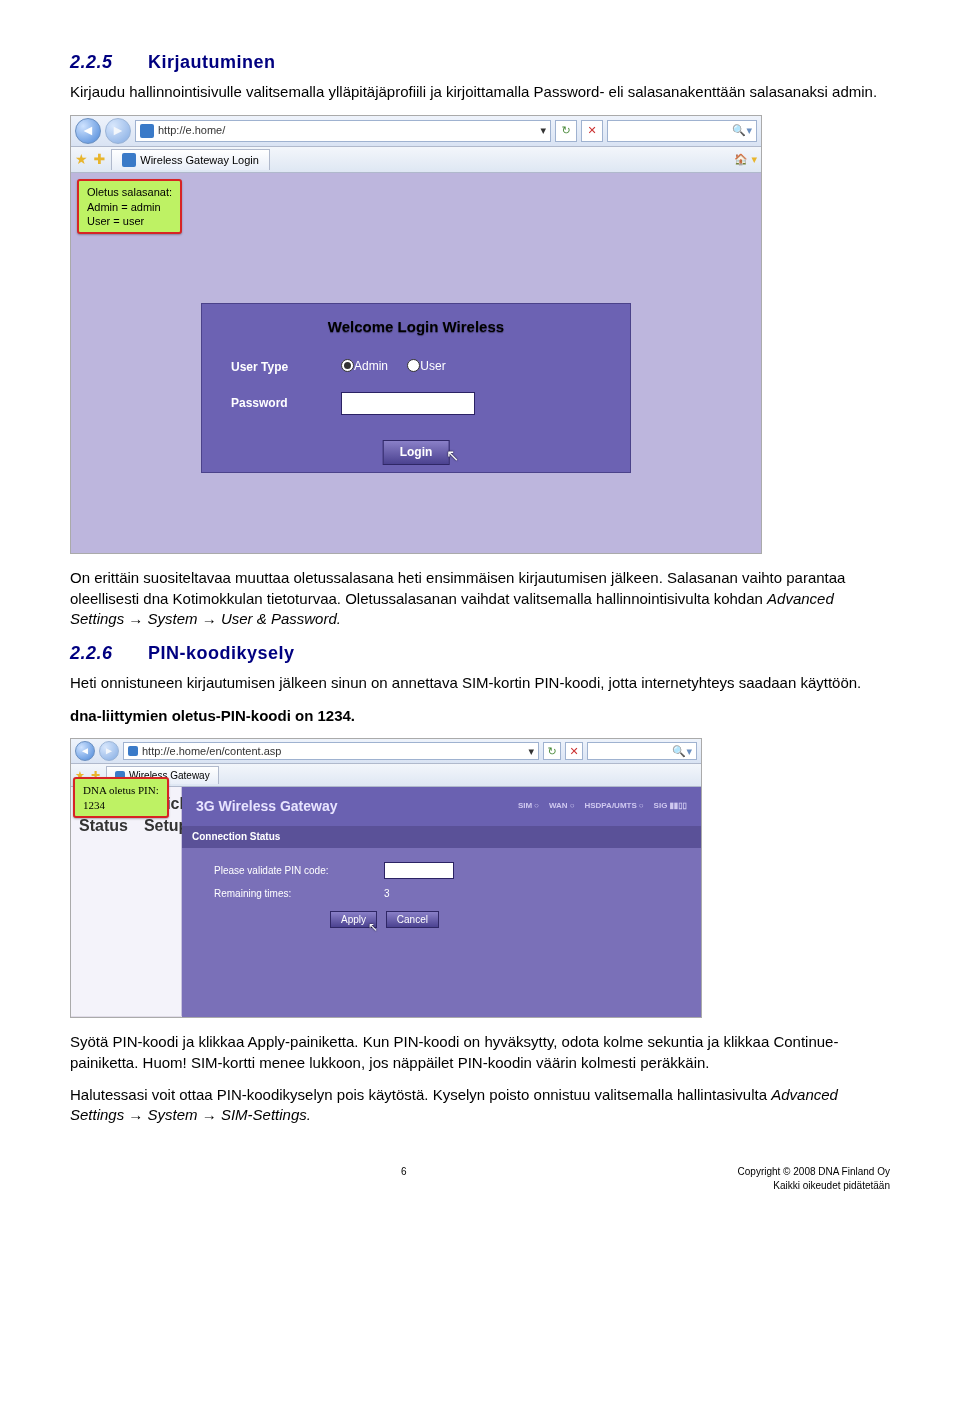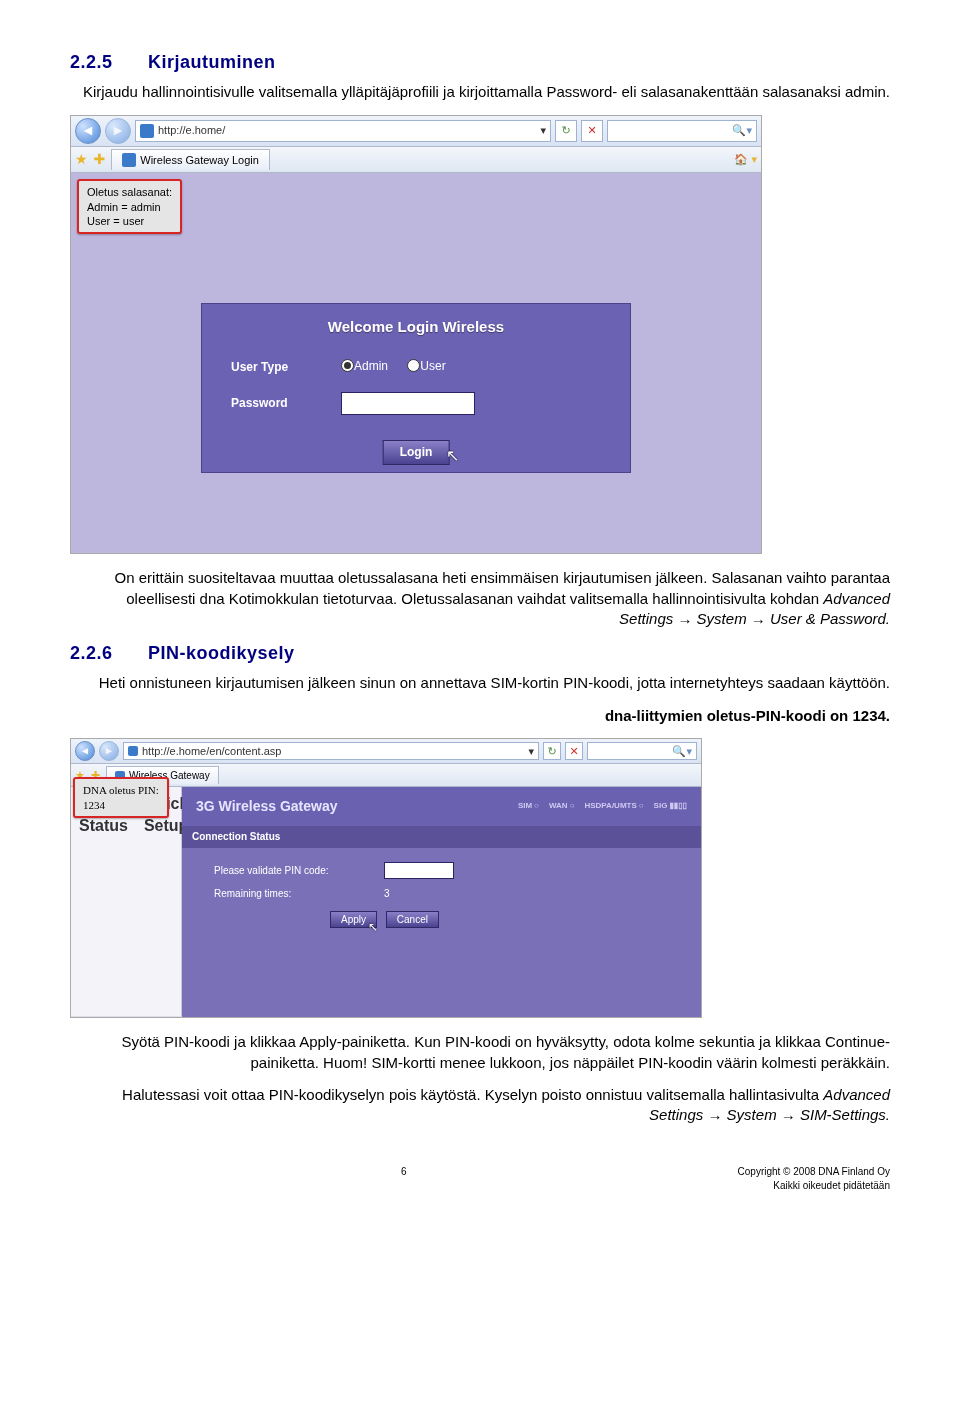--- a/index.html
+++ b/index.html
@@ -5,22 +5,22 @@
   body {
     font-family: Arial, Helvetica, sans-serif;
     margin: 0;
     padding: 40px 70px 20px 70px;
     width: 820px;
     color: #000;
     font-size: 15px;
     line-height: 1.35;
   }
   h2 { color: #000080; font-size: 18px; margin: 10px 0 8px 0; font-weight: bold; letter-spacing: 0.5px; }
-  h2 .num { margin-right: 30px; }
-  p { margin: 0 0 12px 0; text-align: right; }
+  h2 .num { margin-right: 30px; font-style: italic; }
+  p { margin: 0 0 12px 0; }
   .italic { font-style: italic; }
   .bold { font-weight: bold; }
 
   
   .shot {
     border: 1px solid #aaa;
     margin: 8px 0 14px 0;
   }
   .shot1 { width: 690px; }
 
@@ -46,31 +46,31 @@
   .ie-tabbar {
     display:flex; align-items:center; background:linear-gradient(#f3f6fb,#dee7f3);
     border-bottom:1px solid #b0b9cc; padding:2px 4px; gap:6px; font-size:11px;
   }
   .star { color:#e8b52d; font-size:14px; }
   .ie-tab { background:linear-gradient(#fff,#e8eef8); border:1px solid #b0b9cc; border-bottom:none; padding:3px 10px; display:flex; align-items:center; gap:4px;text-align:right; }
   .home-icon { color:#e8b52d; }
 
   
   .tip {
-    position:absolute; background:#e5e5e5; border:2px solid #d72424; border-radius:3px;
+    position:absolute; background:#bef264; border:2px solid #d72424; border-radius:3px;
     padding:4px 8px; font-size:11px; line-height:1.3; box-shadow:0 1px 2px rgba(0,0,0,.3);
   }
   .shot-body { position:relative; background:#bdb6dd; height:380px; }
 
   .login-card {
     position:absolute; left:50%; top:130px; transform:translateX(-50%);
     width:430px; background:#6c62b3; color:#fff; font-size:12px;
     padding:14px 0 50px 0; box-shadow:inset 0 0 0 1px #4b428a;
   }
-  .login-title { text-align:center; font-weight:bold; font-size:15px; margin-bottom:12px; color:#ffffff; text-shadow:0 1px 1px rgba(0,0,0,.4); }
+  .login-title { text-align:center; font-weight:bold; font-size:15px; margin-bottom:12px; color:#000000; text-shadow:0 1px 1px rgba(0,0,0,.4); }
   .login-row { display:flex; align-items:center; padding:8px 30px; gap:20px; }
   .login-lbl { width:90px; color:#fff; font-weight:bold; }
   .radio { display:inline-flex; align-items:center; color:#fff; margin-right:16px; }
   .rdot { width:11px; height:11px; border-radius:50%; background:#fff; border:1px solid #333; display:inline-block; position:relative; }
   .rdot.sel::after { content:''; position:absolute; inset:2px; background:#333; border-radius:50%; }
   .pw-input { background:#fff; border:1px solid #2b2264; padding:2px 6px; width:120px; font-family:monospace; letter-spacing:2px; }
   .login-btn {
     position:absolute; left:50%; bottom:8px; transform:translateX(-50%);
     background:linear-gradient(#8a80c8,#4b4290); border:1px solid #2f2766; color:#fff;
     padding:3px 16px; font-size:12px; font-weight:bold;

